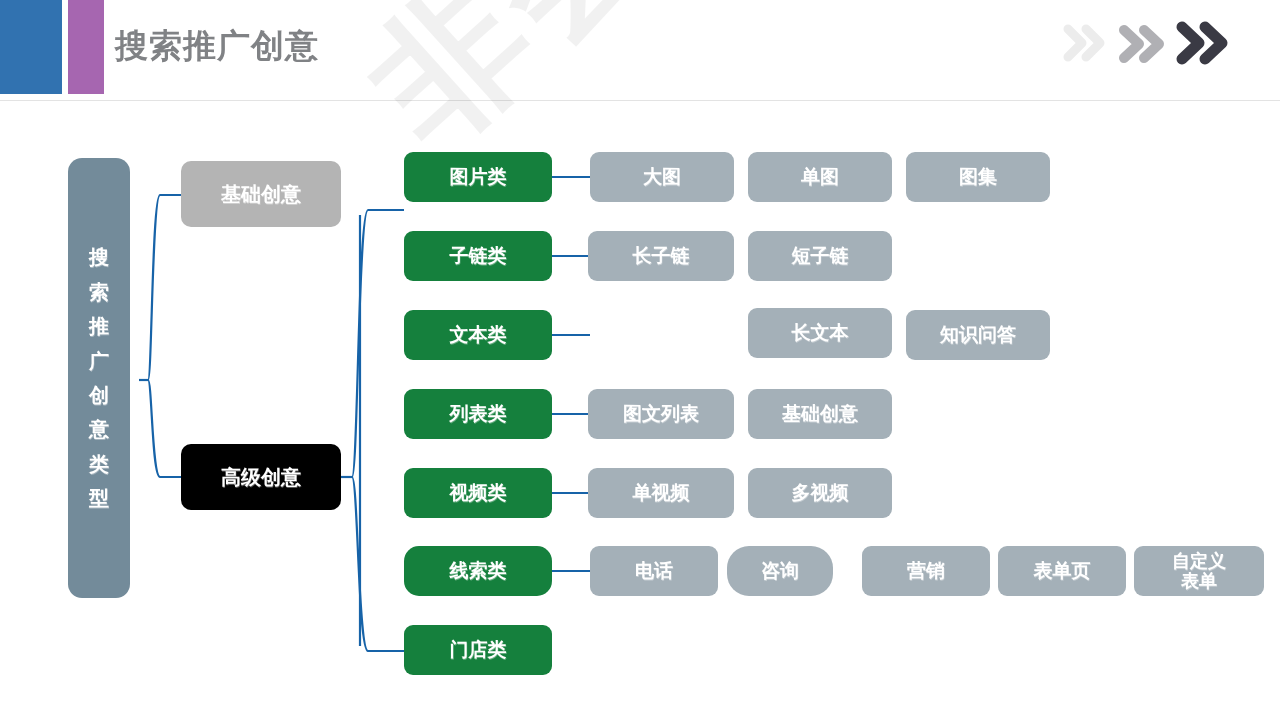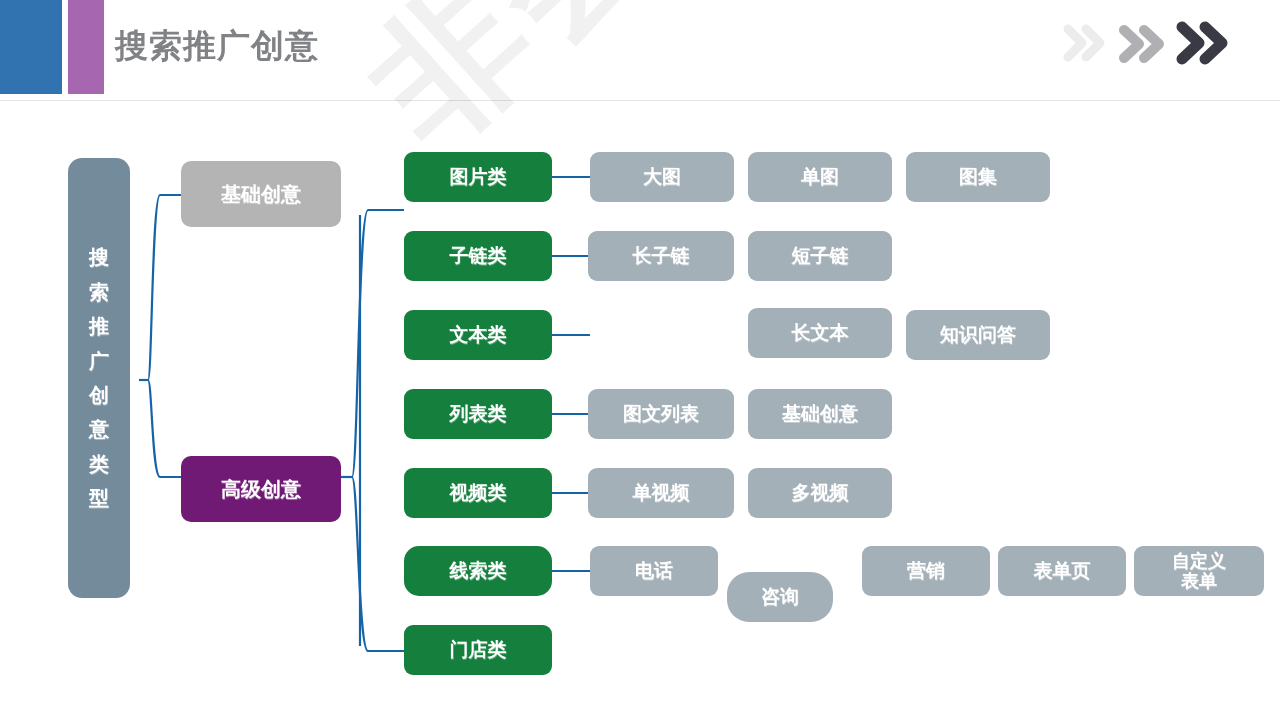--- a/index.html
+++ b/index.html
@@ -53,21 +53,21 @@
   .root{
     left:68px;top:58px;width:62px;height:440px;
     background:#738b9a;border-radius:14px;
     flex-direction:column;justify-content:center;
     font-size:20px;letter-spacing:0px;
   }
   .root .ch{display:block;margin:6px 0;}
 
   .lvl2{width:160px;height:66px;font-size:20px;border-radius:10px;}
   .lvl2.basic{left:181px;top:61px;background:#b4b4b4;}
-  .lvl2.adv{left:181px;top:356px;background:#701a75;}
+  .lvl2.adv{left:181px;top:344px;background:#000000;}
 
   .cat{left:404px;width:148px;height:50px;background:#15803d;font-size:19px;}
 
   .leaf{height:50px;background:#a4b0b8;font-size:19px;border-radius:9px;}
 
   svg.lines{position:absolute;left:0;top:0;width:1280px;height:620px;overflow:visible;}
   svg.lines path,svg.lines line{fill:none;stroke:#1763a8;stroke-width:2.2;}
 </style>
 </head>
 <body>
@@ -153,20 +153,20 @@
     <div class="node leaf" style="left:748px;top:208px;width:144px;">长文本</div>
     <div class="node leaf" style="left:906px;top:210px;width:144px;">知识问答</div>
 
     <div class="node leaf" style="left:588px;top:289px;width:146px;">图文列表</div>
     <div class="node leaf" style="left:748px;top:289px;width:144px;">基础创意</div>
 
     <div class="node leaf" style="left:588px;top:368px;width:146px;">单视频</div>
     <div class="node leaf" style="left:748px;top:368px;width:144px;">多视频</div>
 
     <div class="node leaf" style="left:590px;top:446px;width:128px;">电话</div>
-    <div class="node leaf" style="left:727px;top:472px;width:106px;border-radius:22px;">咨询</div>
+    <div class="node leaf" style="left:727px;top:446px;width:106px;border-radius:22px;">咨询</div>
     <div class="node leaf" style="left:862px;top:446px;width:128px;">营销</div>
     <div class="node leaf" style="left:998px;top:446px;width:128px;">表单页</div>
     <div class="node leaf" style="left:1134px;top:446px;width:130px;white-space:pre-line;font-size:18px;">自定义
 表单</div>
 
   </div>
 </div>
 
 </body></html>

